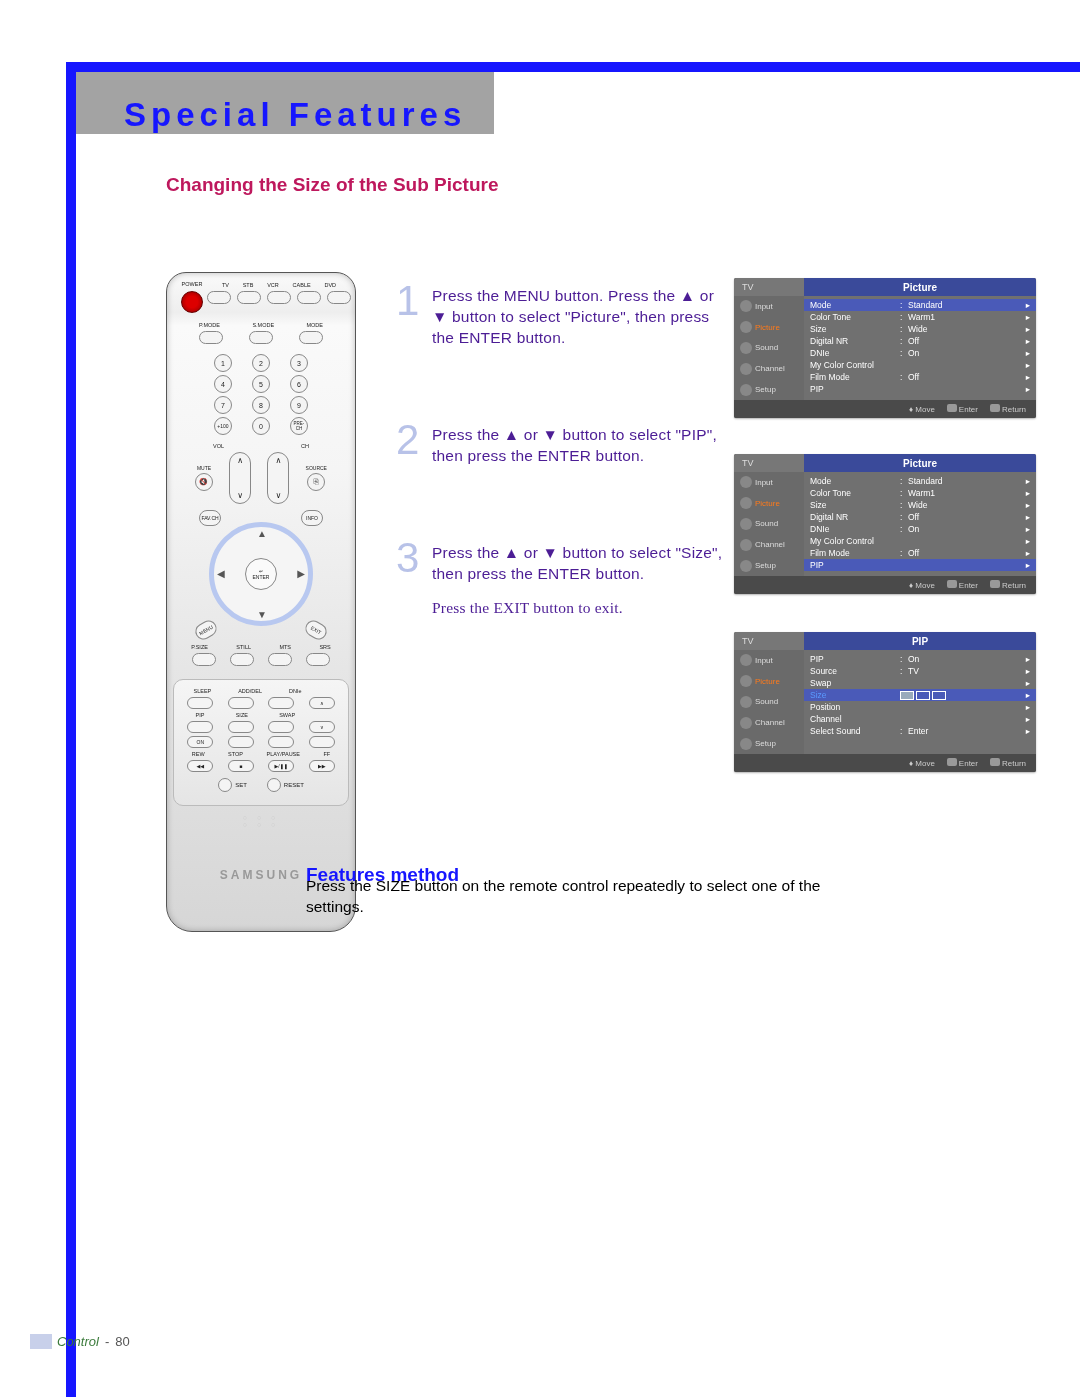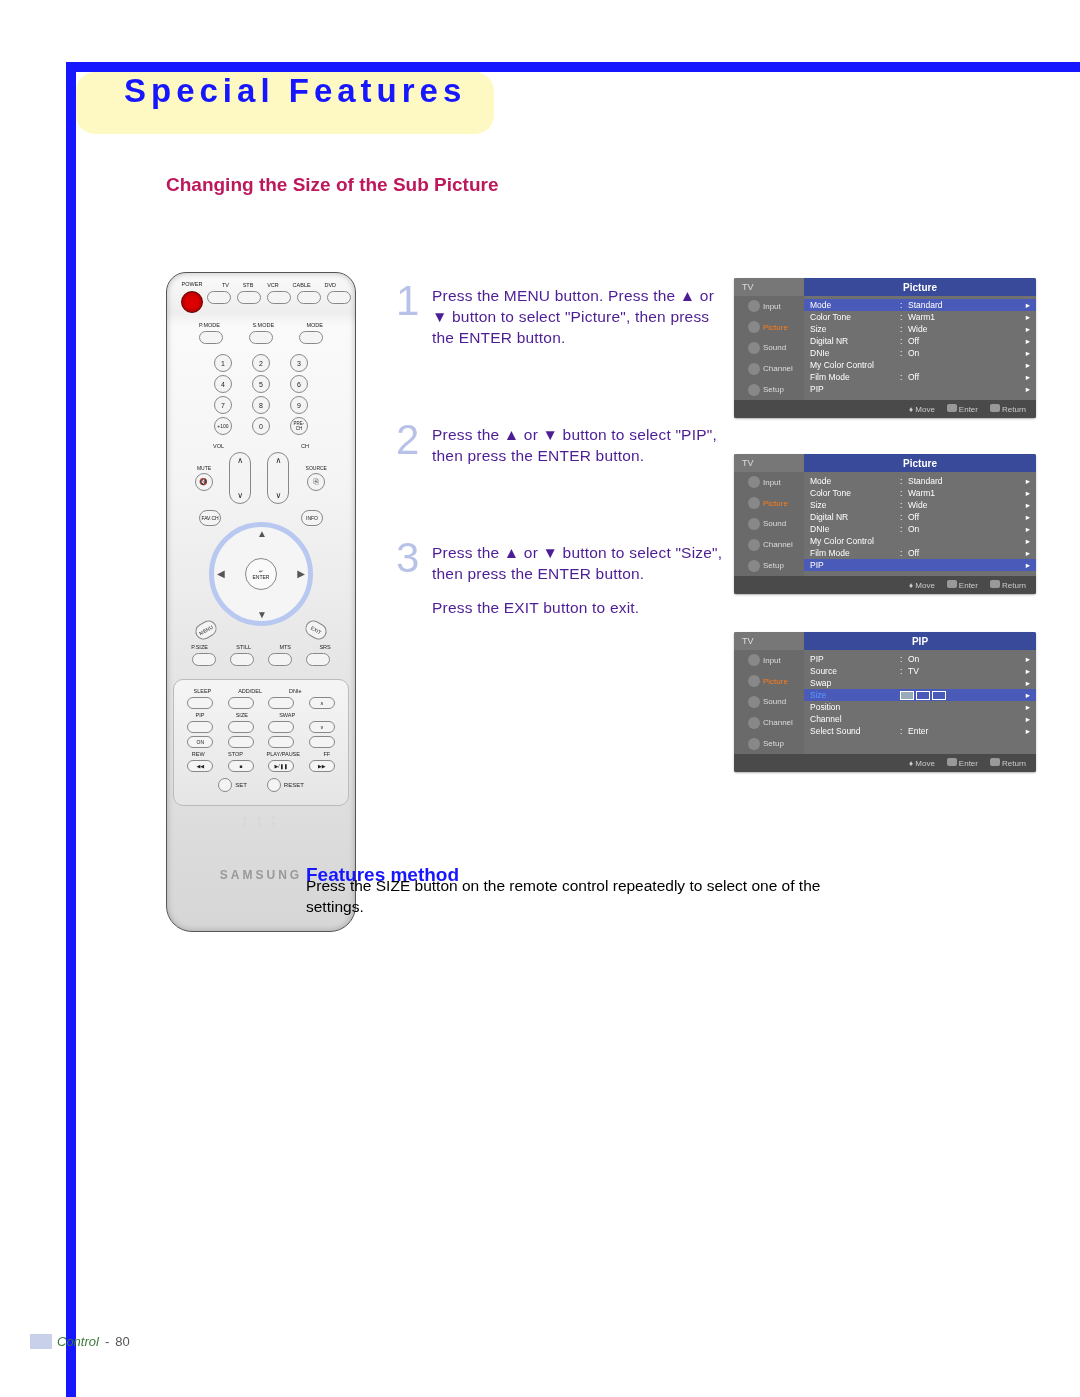--- a/index.html
+++ b/index.html
@@ -14,27 +14,26 @@
     position: absolute;
     left: 66px;
     top: 62px;
     right: 0;
     bottom: 0;
     border-left: 10px solid #1616ff;
     border-top: 10px solid #1616ff;
     background: #fff;
   }
   .header-bar {
-    background: #fef9c3;
+    background: #a3a3a3;
     height: 62px;
     width: 418px;
     display: flex;
-    align-items: flex-start;
+    align-items: flex-end;
     padding-left: 48px;
-    border-radius: 19px;
   }
   .header-title {
     color: #1616ff;
     font-size: 33px;
     font-weight: bold;
     letter-spacing: 5px;
     font-family: "Arial Black", Arial, sans-serif;
   }
   .subheading {
     color: #be185d;
@@ -84,34 +83,34 @@
   .remote .brand{font-family:Arial;font-weight:bold;letter-spacing:3px;color:#999;font-size:12px;margin-top:40px;}
   .remote .dots{color:#ccc;font-size:7px;letter-spacing:4px;margin-top:8px;}
   .remote .labels2{display:flex;justify-content:space-around;font-size:5.5px;margin-top:2px;}
 
   
   .steps { position:absolute; left:230px; top:8px; width:330px; }
   .step { display:flex; gap:10px; margin-bottom:70px; }
   .step-num { font-size:42px; color:#b8c2e8; font-family:"Arial Narrow",Arial; font-weight:300; line-height:1; min-width:26px; flex-shrink:0;}
   .step-text { font-size:15.5px; line-height:1.35; color:#4c1d95; margin-top:6px; font-family:"Arial Narrow", Arial; letter-spacing:.2px;}
   .step-text p{margin-bottom:14px;}
-  .step3 .step-text p:last-child{margin-bottom:0;}
+  .step3 .step-text p:last-child{margin-bottom:0;font-family:Liberation Serif, serif;}
 
   .alt-heading { color:#1616ff; font-size:19px; font-weight:bold; margin:16px 0 8px 230px; }
   .alt-text { font-size:15.5px; line-height:1.35; margin-left:230px; width:550px; font-family:"Arial Narrow",Arial;}
 
   
   .osd { position:absolute; left:568px; width:302px; height:140px; background:#5a5a5a; font-size:10px; color:#fff; border-radius:2px; overflow:hidden; box-shadow:0 1px 2px rgba(0,0,0,.3);}
   .osd1{top:6px;} .osd2{top:182px;} .osd3{top:360px;}
   .osd .title-row{display:flex;height:18px;}
   .osd .tv-tab{width:70px;background:#777;display:flex;align-items:center;padding-left:8px;font-size:9px;color:#ddd;}
   .osd .title{flex:1;background:#3a4a9a;display:flex;align-items:center;justify-content:center;font-weight:bold;font-size:10px;}
   .osd .body{display:flex;height:104px;}
   .osd .side{width:70px;background:#6a6a6a;display:flex;flex-direction:column;}
-  .osd .side-item{flex:1;display:flex;align-items:center;padding-left:14px;font-size:8px;color:#ddd;gap:3px;}
+  .osd .side-item{flex:1;display:flex;align-items:center;padding-left:6px;font-size:8px;color:#ddd;gap:3px;}
   .osd .side-item.active{color:#ff7a1a;}
   .osd .side-icon{width:12px;height:12px;border-radius:50%;background:#888;flex-shrink:0;}
   .osd .list{flex:1;background:#707070;padding:3px 6px;font-size:8.5px;}
   .osd .list-row{display:flex;height:12px;align-items:center;}
   .osd .list-row.hl{background:#4a5ab8;margin:0 -6px;padding:0 6px;}
   .osd .k{flex:0 0 90px;}
   .osd .c{flex:0 0 8px;}
   .osd .v{flex:1;}
   .osd .ar{width:10px;text-align:right;}
   .osd .footer{height:18px;background:#4a4a4a;display:flex;align-items:center;justify-content:flex-end;gap:12px;padding:0 10px;font-size:8px;color:#ccc;}

